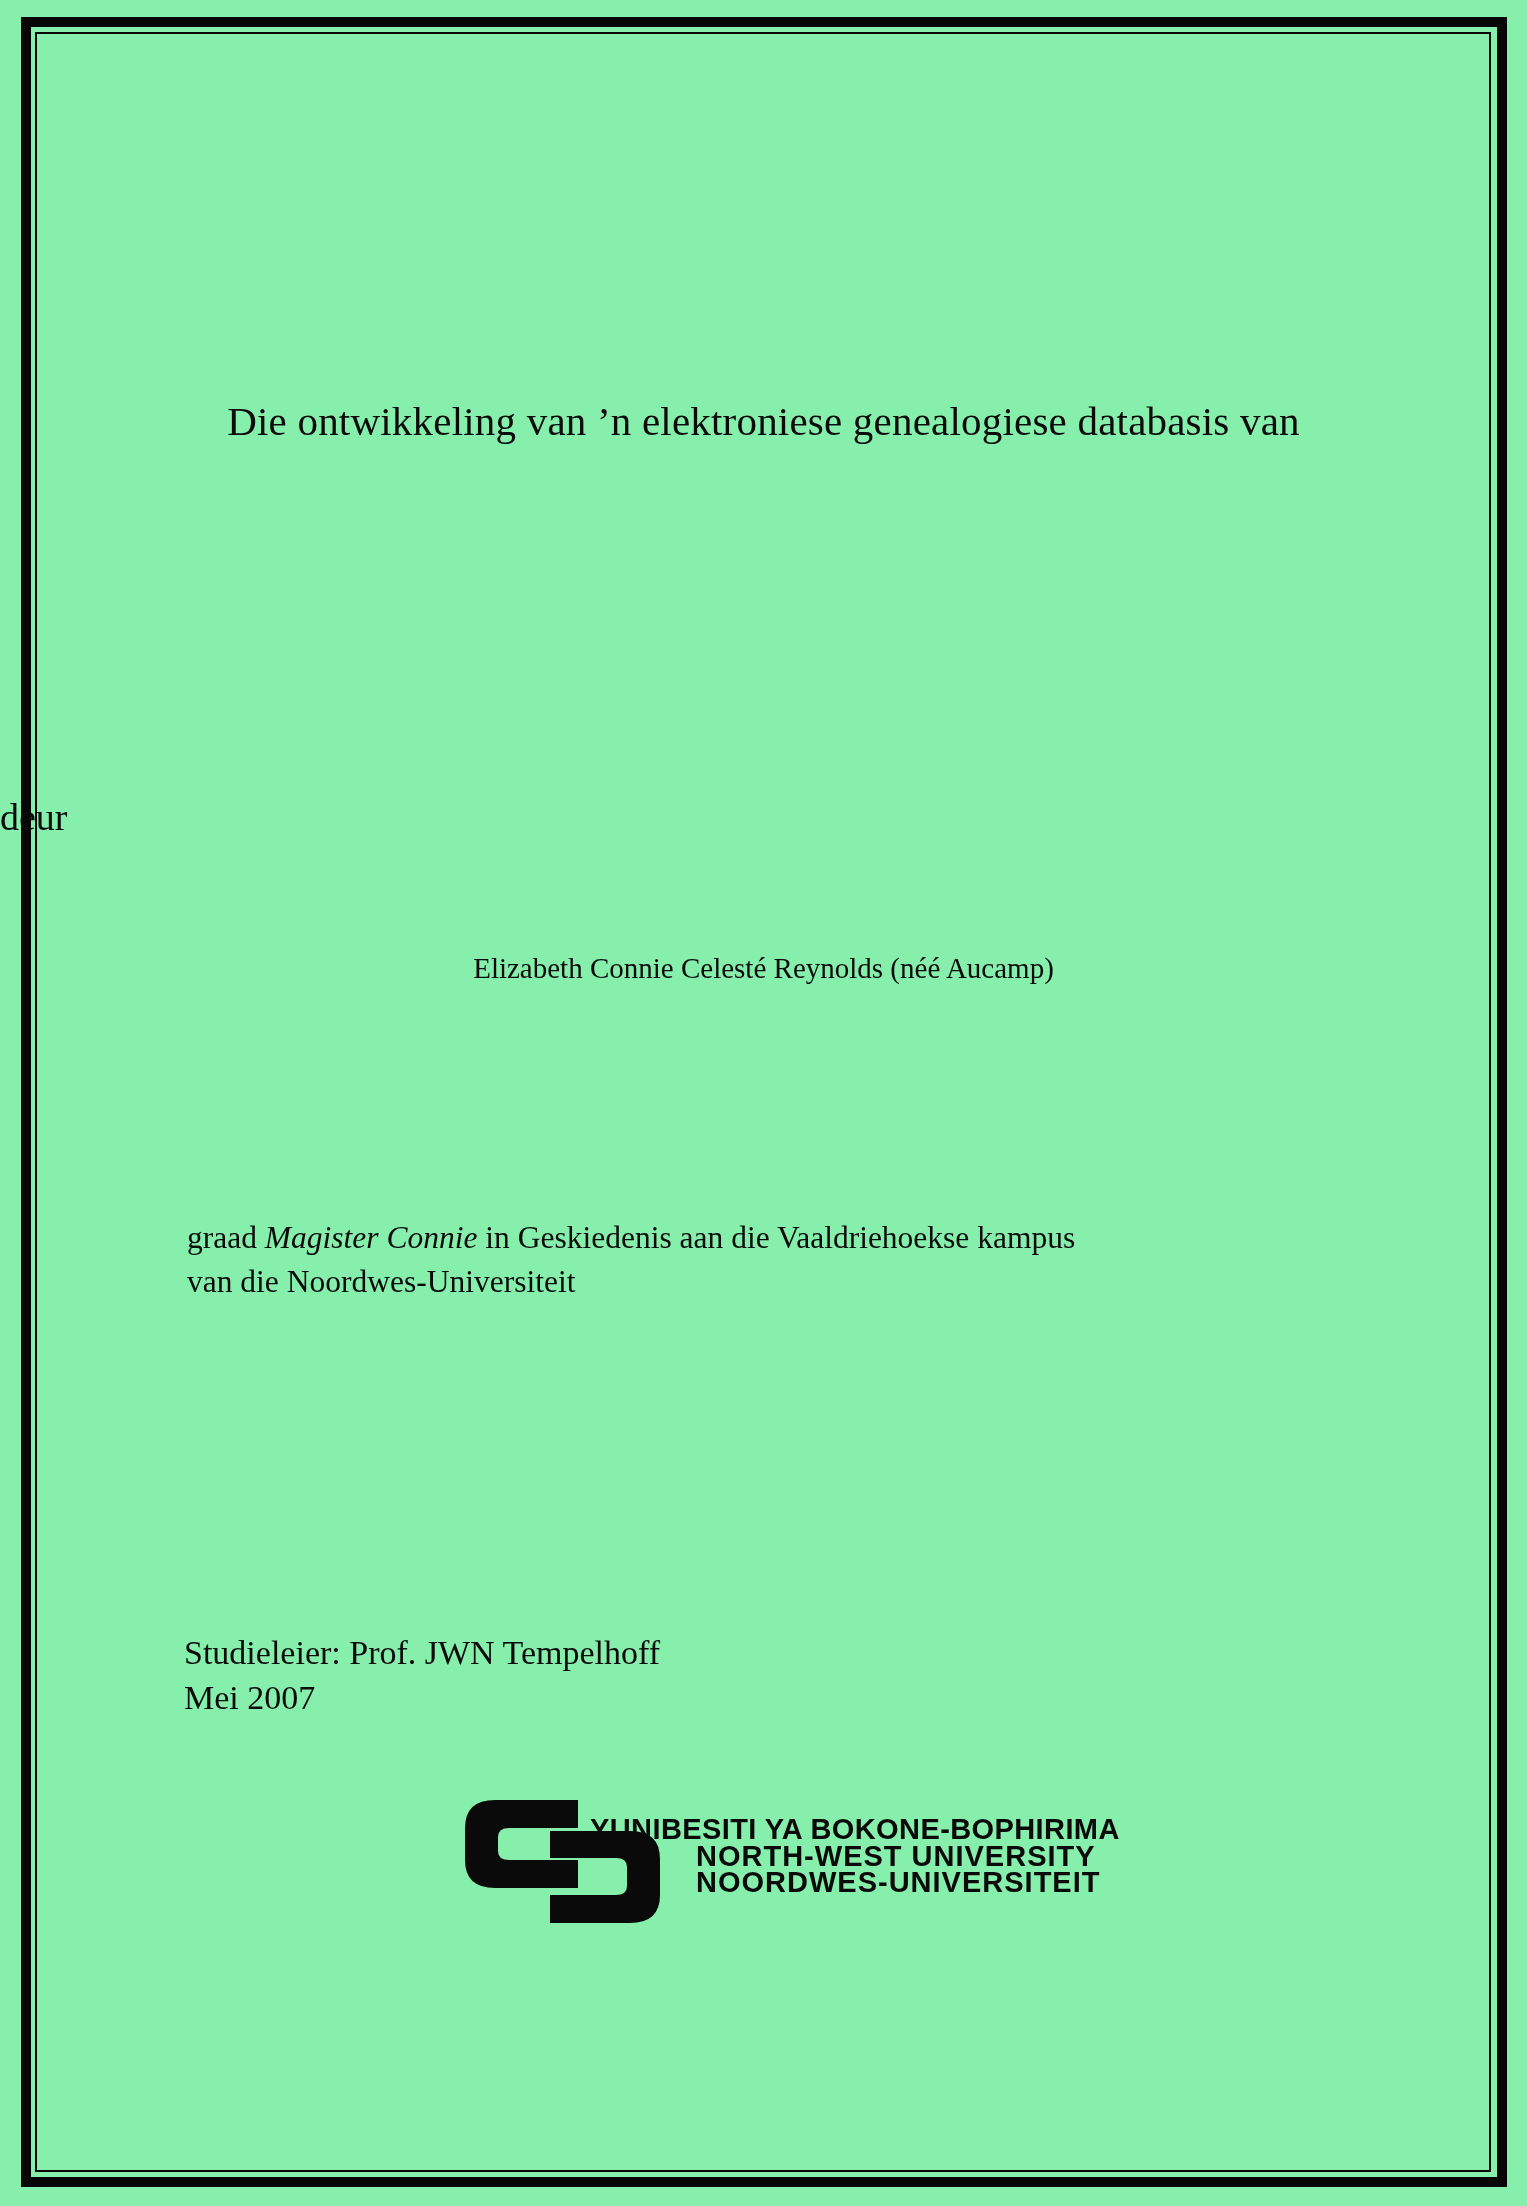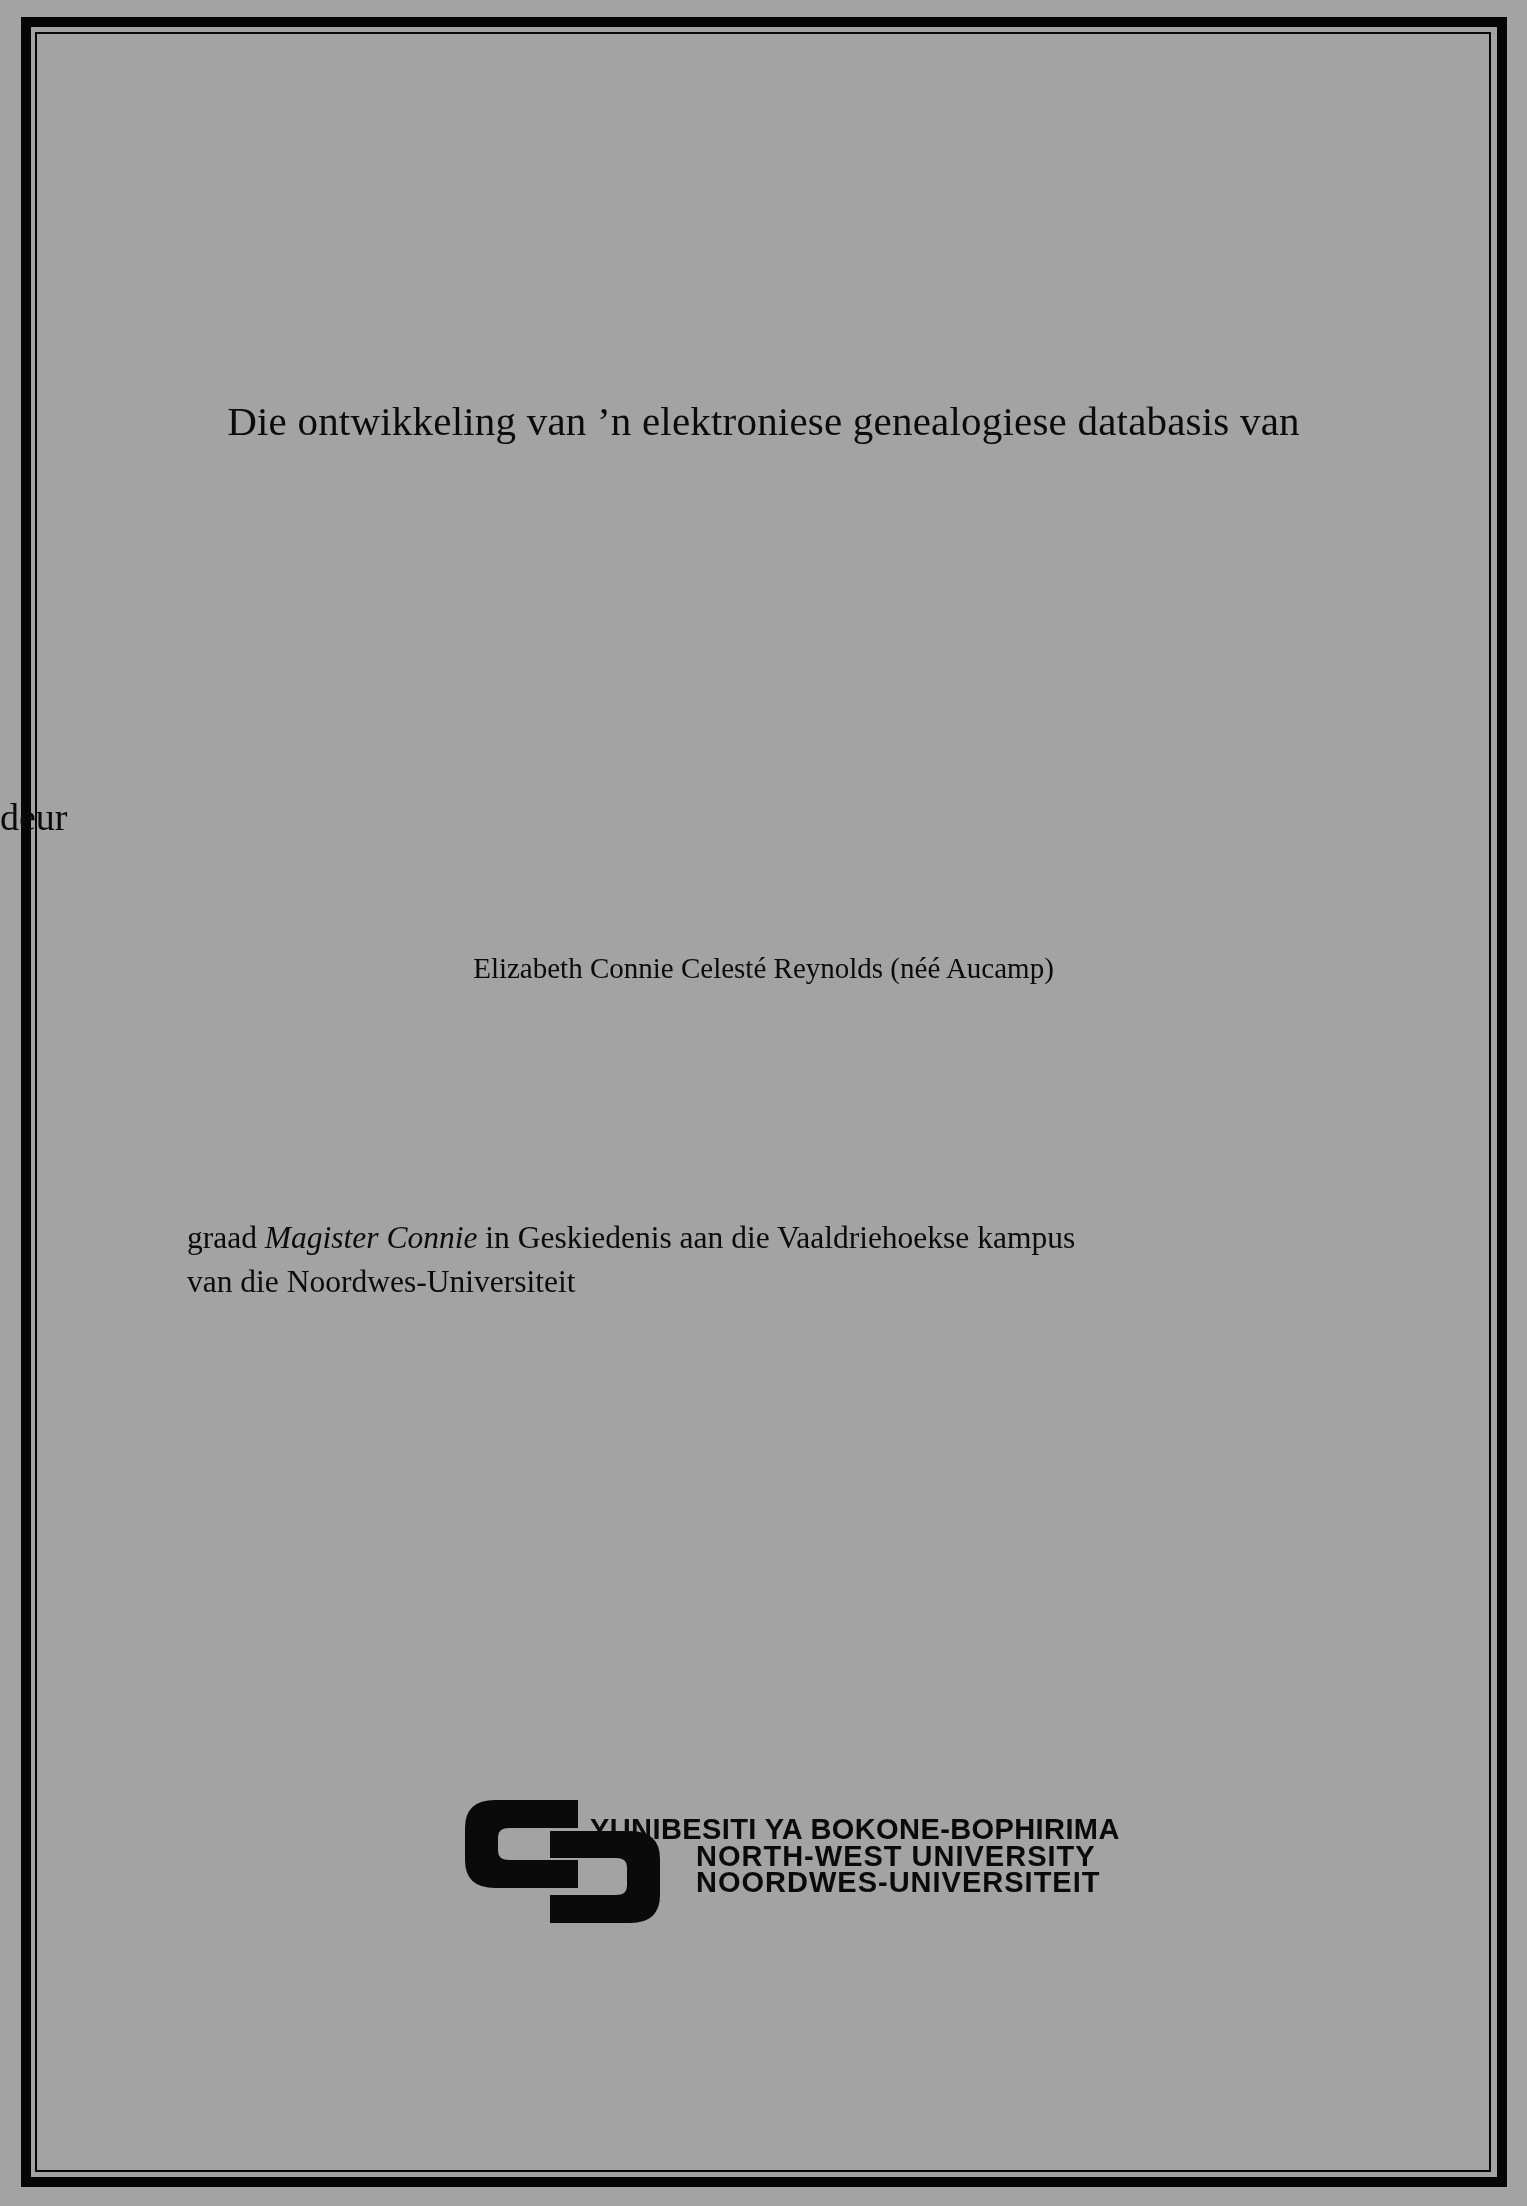--- a/index.html
+++ b/index.html
@@ -1,20 +1,20 @@
 <!DOCTYPE html>
 <html><head>
 <meta charset="utf-8">
 <style>
   html, body { margin: 0; padding: 0; background: #ffffff; }
   .page {
     position: relative;
     width: 1527px;
     height: 2206px;
-    background: #a3a3a3;
+    background: #86efac;
     color: #0b0b0b;
     font-family: "Liberation Serif", serif;
     overflow: hidden;
   }
   .frame-outer {
     position: absolute;
     left: 21px; top: 17px; right: 20px; bottom: 19px;
     border: 10px solid #060606;
   }
   .frame-inner {
@@ -98,20 +98,24 @@
 
   <div class="byline">deur</div>
 
   <div class="author">Elizabeth Connie Celesté Reynolds (néé Aucamp)</div>
 
   <div class="submission">
     <div class="sub-line"><span>graad </span><span class="it">Magister Connie</span><span> in Geskiedenis aan die Vaaldriehoekse kampus</span></div>
     <div class="sub-line">van die Noordwes-Universiteit</div>
   </div>
 
+  <div class="supervisor">
+    <div>Studieleier: Prof. JWN Tempelhoff</div>
+    <div>Mei 2007</div>
+  </div>
 
   <div class="logo">
     <svg class="logo-mark" width="195" height="123" viewBox="0 0 195 123" aria-hidden="true">
       <path fill="#0a0a0a" d="M113 0 H30 Q0 0 0 28 V60 Q0 88 30 88 H113 V60 H44 Q33 60 33 51 V37 Q33 28 44 28 H113 Z"></path>
       <path fill="#0a0a0a" d="M85 31 H165 Q195 31 195 59 V95 Q195 123 165 123 H85 V95 H151 Q162 95 162 86 V67 Q162 58 151 58 H85 Z"></path>
     </svg>
     <div class="logo-text">
       <div class="lt1">YUNIBESITI YA BOKONE-BOPHIRIMA</div>
       <div class="lt2">NORTH-WEST UNIVERSITY</div>
       <div class="lt2">NOORDWES-UNIVERSITEIT</div>

